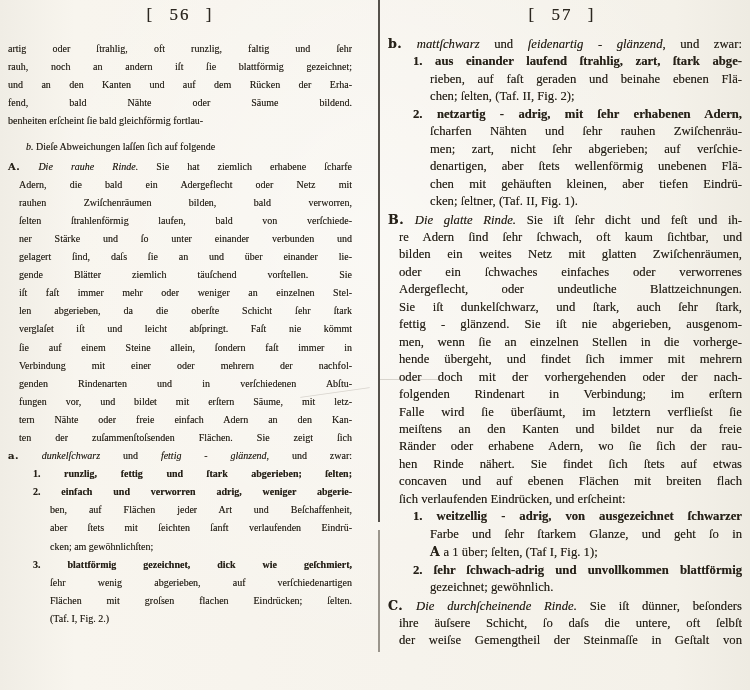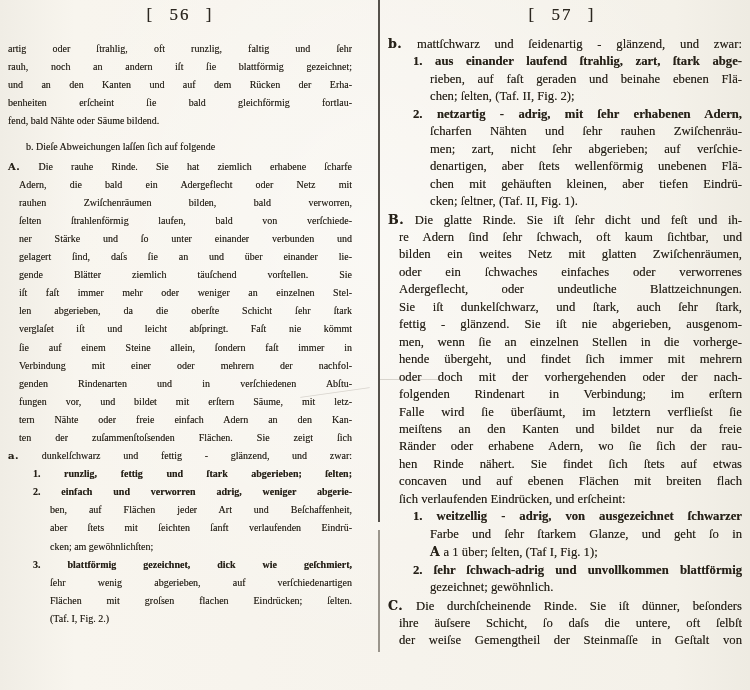--- a/index.html
+++ b/index.html
@@ -47,21 +47,21 @@
   
   .b-cont .line { padding-left: 0; }
   .b-para .line:first-child { padding-left: 18px; }
   .b-sect .line { padding-left: 11px; }
   .b-sect .line:first-child { padding-left: 0; }
   .b-sub  .line { padding-left: 0; }
   .b-item .line { padding-left: 42px; }
   .b-item .line:first-child { padding-left: 25px; font-weight: bold; }
   #col-left .b-para { margin-top: 8px; }
   #col-left .b-sect { margin-top: 1px; }
-  .it { }
+  .it { font-style: italic; }
   .frak {
     font-weight: bold;
     font-family: "DejaVu Serif", serif;
     letter-spacing: 0.5px;
   }
   .divider-seg { position: absolute; }
   #divider-top    { left: 378px; top: 0;     width: 2px;   height: 522px; background: #55514b; }
   #divider-bottom { left: 378px; top: 530px; width: 1.5px; height: 122px; background: #9a958c; }
   .scan-scratch {
     position: absolute;
@@ -82,22 +82,22 @@
   <div class="divider-seg" id="divider-bottom"></div>
 
   <div class="scan-scratch" id="scratch-1"></div>
   <div class="scan-scratch" id="scratch-2"></div>
 
   <div class="col" id="col-left">
       <div class="block b-cont">
         <div class="line"><span>artig oder ſtrahlig, oft runzlig, faltig und ſehr</span></div>
         <div class="line"><span>rauh, noch an andern iſt ſie blattförmig gezeichnet;</span></div>
         <div class="line"><span>und an den Kanten und auf dem Rücken der Erha-</span></div>
+        <div class="line"><span>fend, bald Nähte oder Säume bildend.</span></div>
         <div class="line"><span>benheiten erſcheint ſie bald gleichförmig fortlau-</span></div>
-        <div class="line"><span>fend, bald Nähte oder Säume bildend.</span></div>
       </div>
       <div class="block b-para">
         <div class="line"><span class="it">b.</span><span> Dieſe Abweichungen laſſen ſich auf folgende</span></div>
       </div>
       <div class="block b-sect b-full">
         <div class="line"><span class="frak">A.</span><span> </span><span class="it">Die rauhe Rinde.</span><span> Sie hat ziemlich erhabene ſcharfe</span></div>
         <div class="line"><span>Adern, die bald ein Adergeflecht oder Netz mit</span></div>
         <div class="line"><span>rauhen Zwiſchenräumen bilden, bald verworren,</span></div>
         <div class="line"><span>ſelten ſtrahlenförmig laufen, bald von verſchiede-</span></div>
         <div class="line"><span>ner Stärke und ſo unter einander verbunden und</span></div>

